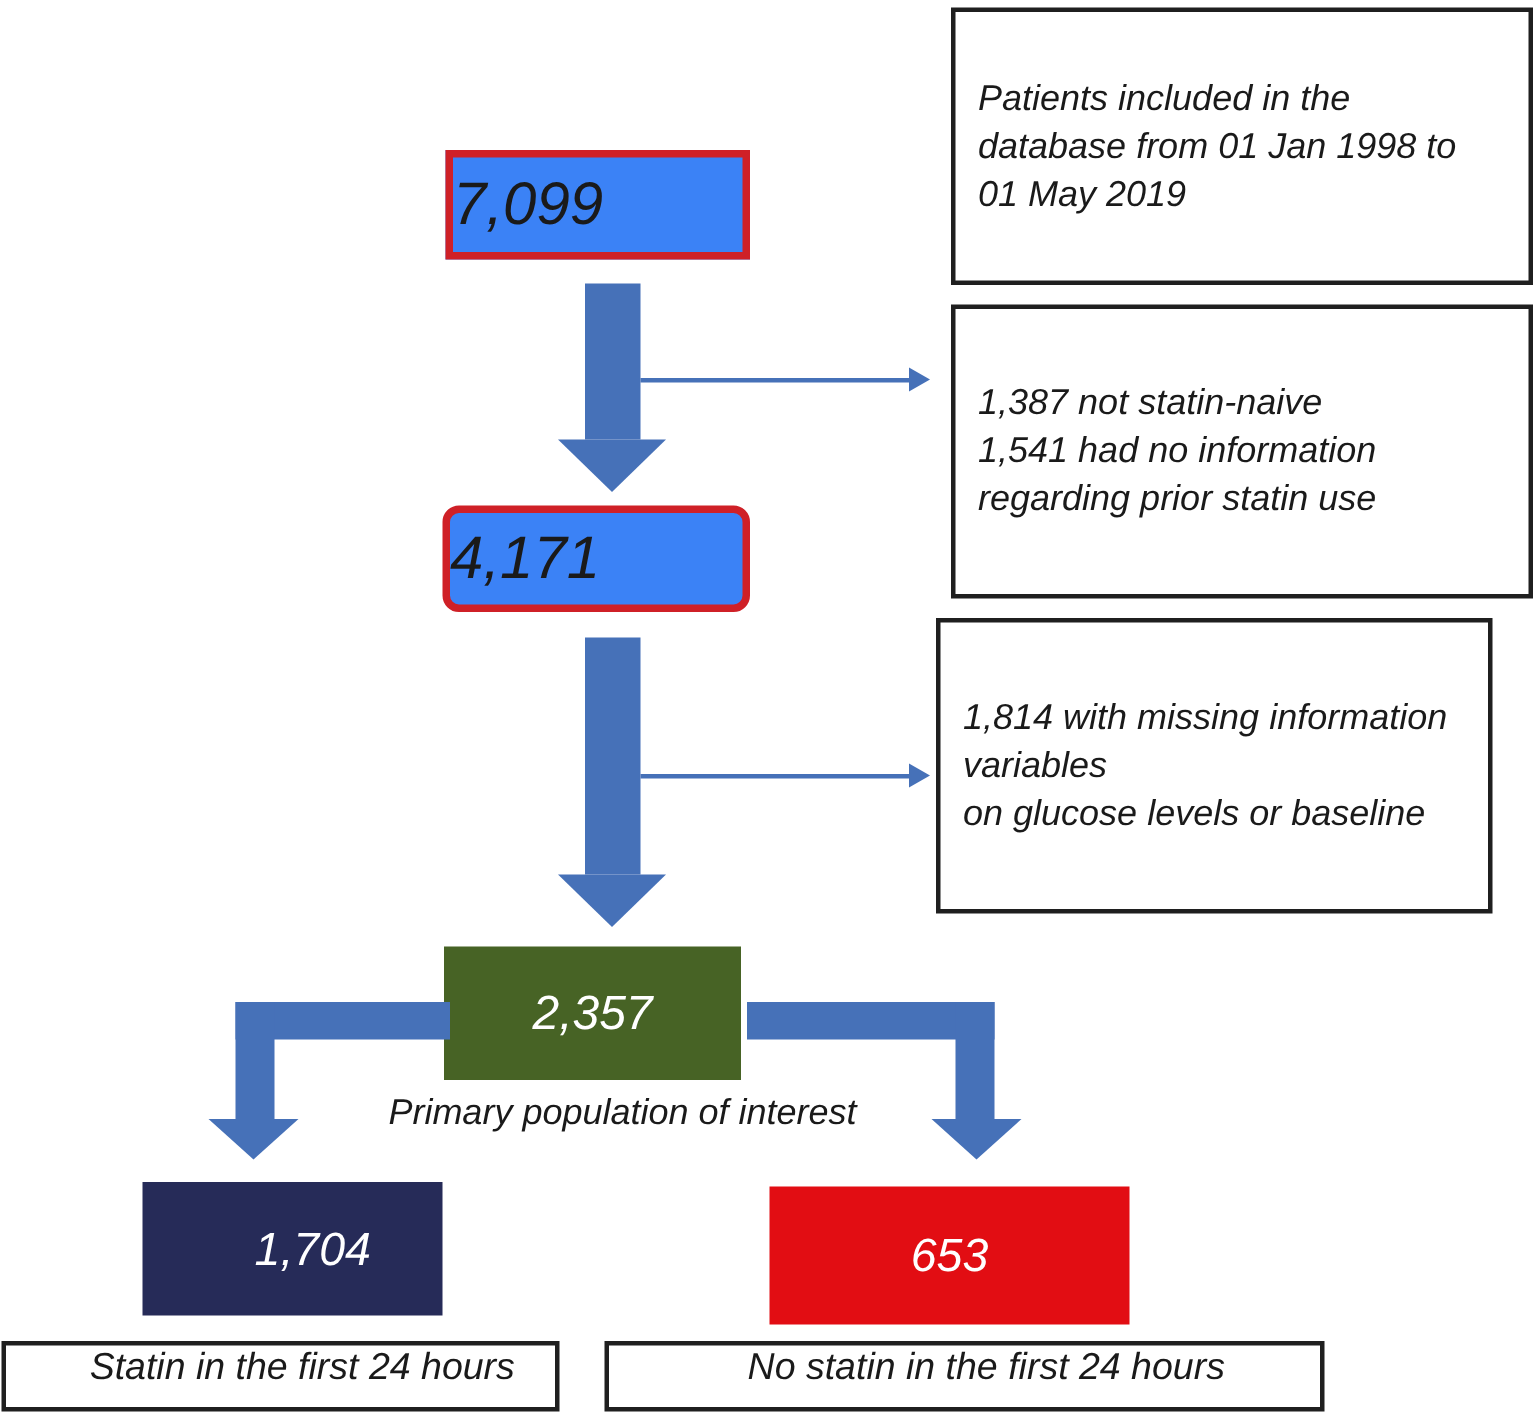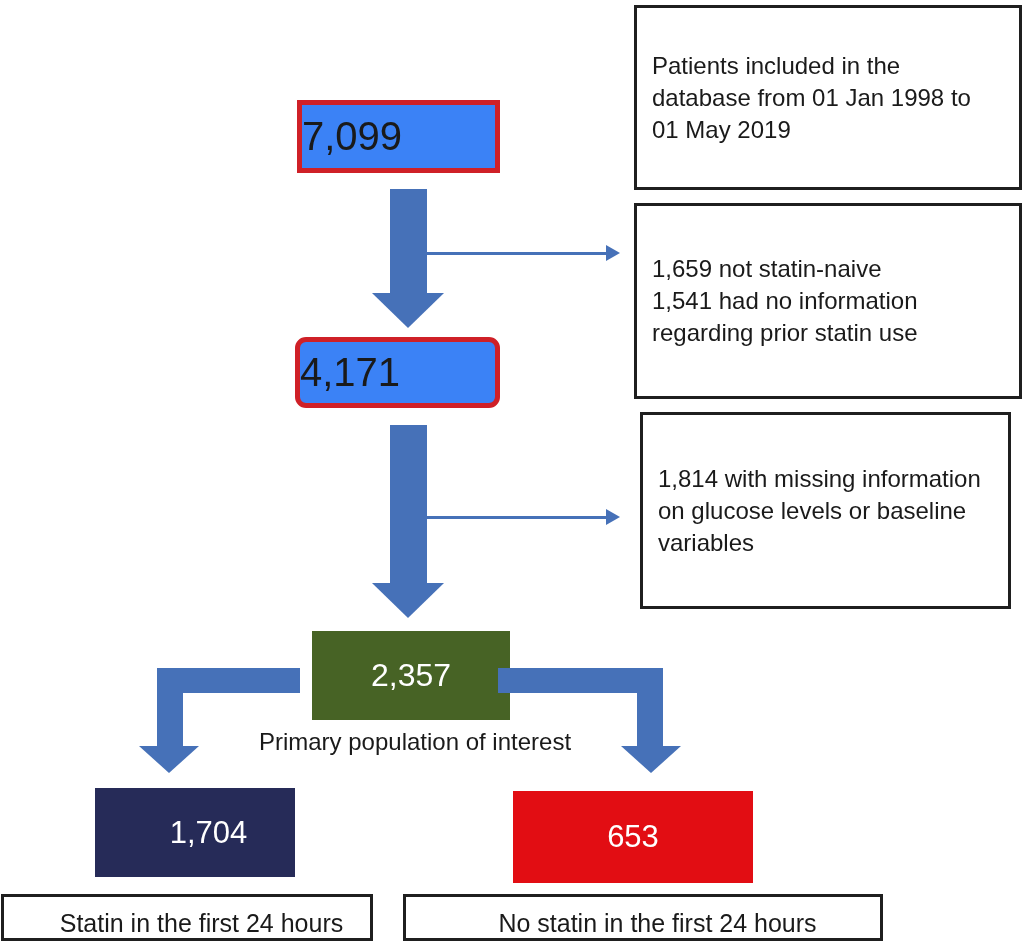--- a/index.html
+++ b/index.html
@@ -1,15 +1,15 @@
 <!DOCTYPE html>
 <html style="--arrow-blue: #4671b8; --outline-red: #cf2027; --box-green: #476325; --box-navy: #262b58; --box-red: #e20d13; --text-black: #1a1a1a; --border-black: #1f1f1f;"><head>
 <meta charset="utf-8">
 <style>
-  * { margin: 0; padding: 0; box-sizing: border-box; }
+  * { margin: 0; padding: 0; box-sizing: border-box; font-style: italic; }
   html, body { background: #ffffff; }
   body { font-family: "Liberation Sans", "DejaVu Sans", sans-serif; }
 
   .canvas {
     position: relative;
     width: 1024px;
     height: 945px;
     background: #ffffff;
     overflow: hidden;
   }
@@ -52,21 +52,21 @@
   .fill-navy  { background: var(--box-navy,  #262b58); font-size: 31px; }
   .fill-red   { background: var(--box-red,   #e20d13); font-size: 31px; }
 
   
   .label-box {
     border: 3px solid var(--border-black, #1f1f1f);
     background: #ffffff;
     color: var(--text-black, #1a1a1a);
     font-size: 25px;
     display: flex;
-    align-items: flex-end;
+    align-items: flex-start;
     justify-content: center;
     padding-left: 29px;
   }
 
   .caption {
     color: var(--text-black, #1a1a1a);
     font-size: 24px;
     text-align: center;
   }
 
@@ -97,29 +97,29 @@
 
 <div class="canvas">
 
   <div class="abs note-box" style="left:634px; top:5px; width:388px; height:185px;">
       <div>Patients included in the</div>
       <div>database from 01 Jan 1998 to</div>
       <div>01 May 2019</div>
     </div>
 
   <div class="abs note-box" style="left:634px; top:203px; width:388px; height:196px;">
-      <div>1,659 not statin-naive</div>
+      <div>1,387 not statin-naive</div>
       <div>1,541 had no information</div>
       <div>regarding prior statin use</div>
     </div>
 
-  <div class="abs note-box" style="left:640px; top:412px; width:371px; height:197px;">
+  <div class="abs note-box" style="left:624px; top:412px; width:371px; height:197px;">
       <div>1,814 with missing information</div>
+      <div>variables</div>
       <div>on glucose levels or baseline</div>
-      <div>variables</div>
     </div>
 
   <div class="abs red-outline-box" style="left:297px; top:100px; width:203px; height:73px;">
     <span>7,099</span>
   </div>
 
   <div class="abs arrow-rect" style="left:390px; top:189px; width:37px; height:104px;"></div>
   <div class="abs head-down" style="left:372px; top:293px;"></div>
 
   <div class="abs thin-line" style="left:427px; top:252px; width:182px;"></div>
@@ -128,21 +128,21 @@
   <div class="abs red-outline-box" style="left:295px; top:337px; width:205px; height:71px;border-radius:11px;">
     <span>4,171</span>
   </div>
 
   <div class="abs arrow-rect" style="left:390px; top:425px; width:37px; height:158px;"></div>
   <div class="abs head-down" style="left:372px; top:583px;"></div>
 
   <div class="abs thin-line" style="left:427px; top:516px; width:182px;"></div>
   <div class="abs head-right-sm" style="left:606px; top:509px;"></div>
 
-  <div class="abs fill-box fill-green" style="left:312px; top:631px; width:198px; height:89px;">
+  <div class="abs fill-box fill-green" style="left:296px; top:631px; width:198px; height:89px;">
     <span>2,357</span>
   </div>
 
   <div class="abs arrow-rect" style="left:157px; top:668px; width:143px; height:25px;"></div>
   <div class="abs arrow-rect" style="left:157px; top:668px; width:26px; height:78px;"></div>
   <div class="abs head-down-sm" style="left:139px; top:746px;"></div>
 
   <div class="abs arrow-rect" style="left:498px; top:668px; width:165px; height:25px;"></div>
   <div class="abs arrow-rect" style="left:637px; top:668px; width:26px; height:78px;"></div>
   <div class="abs head-down-sm" style="left:621px; top:746px;"></div>

